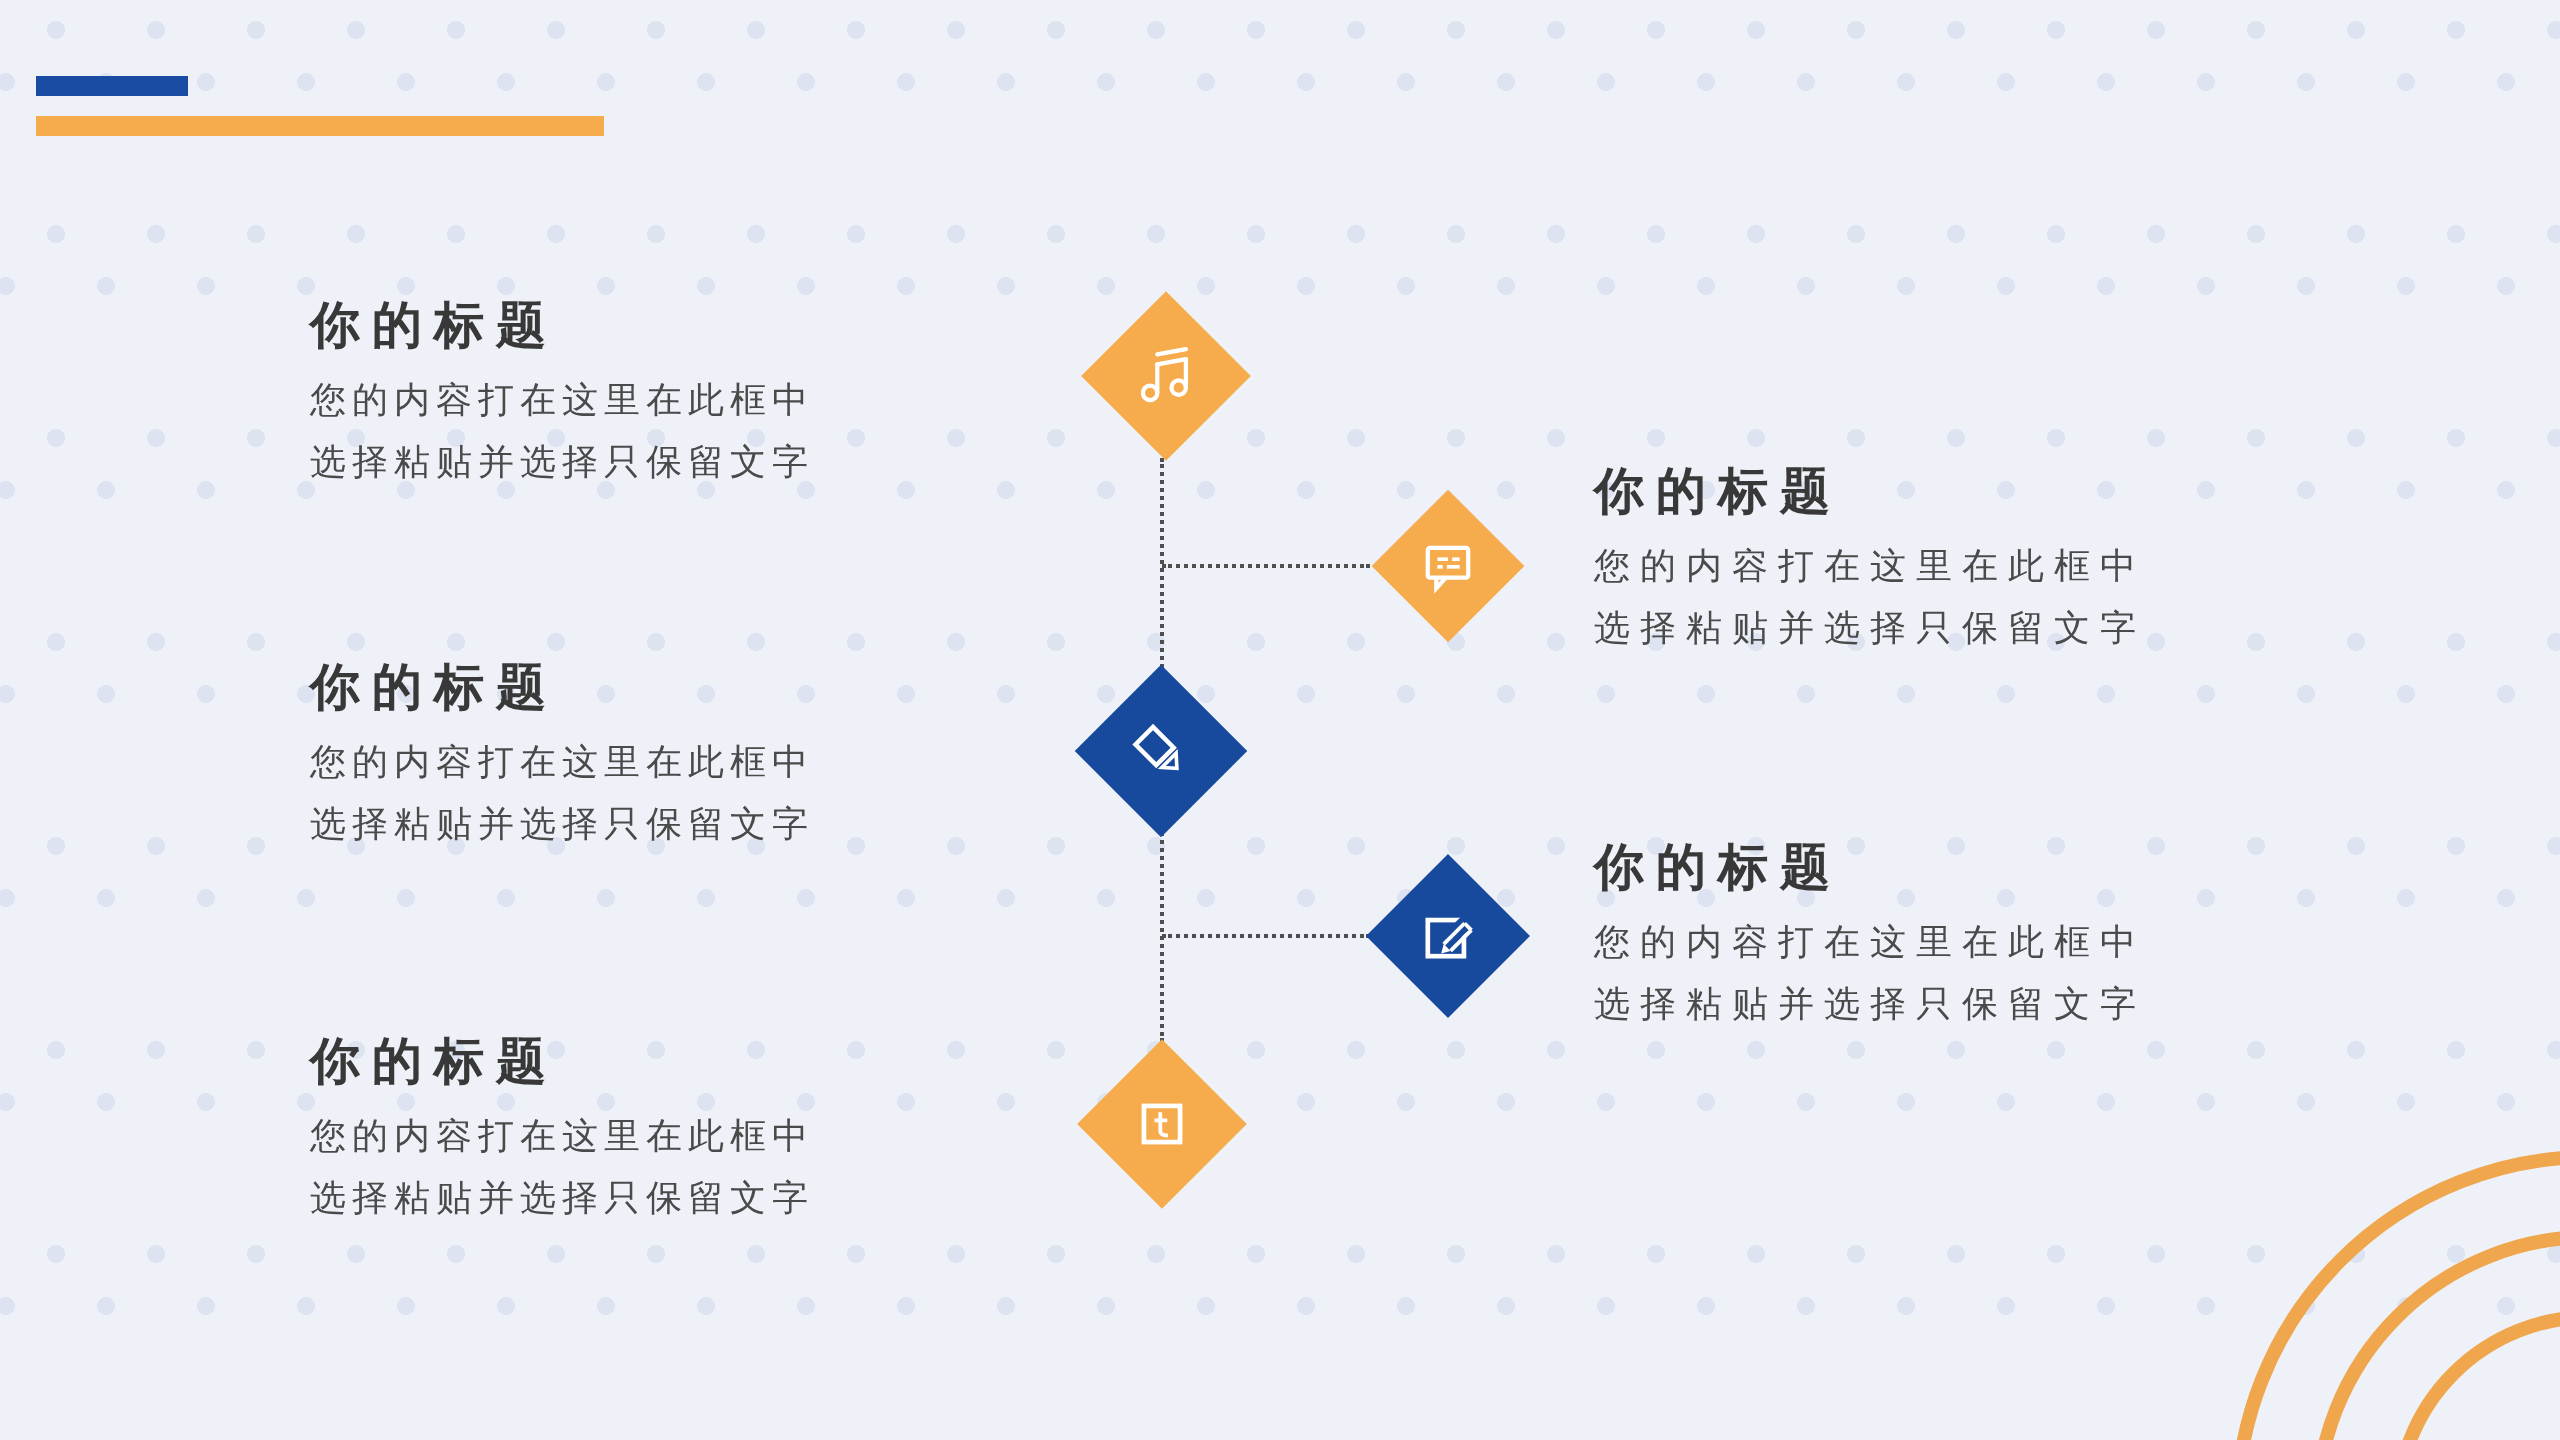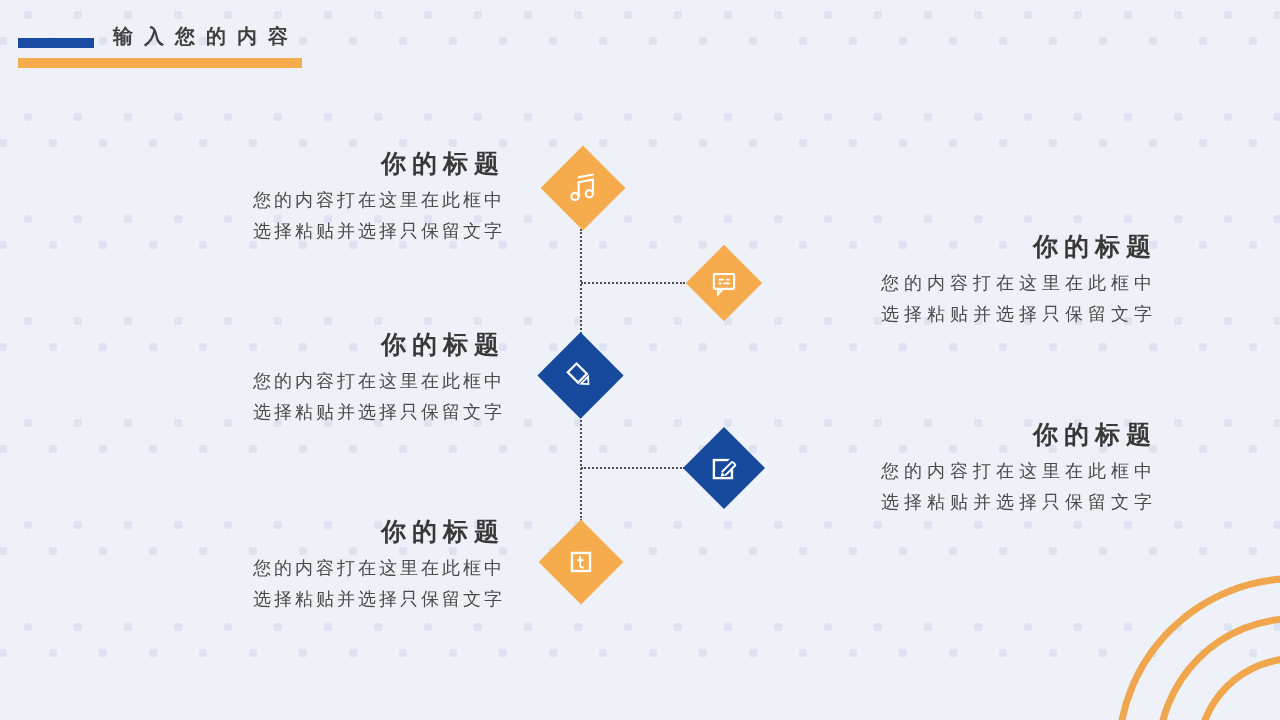--- a/index.html
+++ b/index.html
@@ -15,21 +15,21 @@
   }
   
   .bar{position:absolute;}
   .bar-blue{left:18px;top:38px;width:76px;height:10px;background:#1A4CA4;}
   .bar-orange{left:18px;top:58px;width:284px;height:10px;background:#F6AC4D;}
   .header-title{
     position:absolute;left:113px;top:22px;height:28px;line-height:28px;
     font-size:20px;font-weight:600;letter-spacing:11px;color:#3F3F3F;white-space:nowrap;
   }
   
-  .tblock{position:absolute;text-align:right;}
+  .tblock{position:absolute;text-align:left;}
   .tblock h3{margin:0;font-size:25px;font-weight:bold;color:#383838;letter-spacing:6px;line-height:30px;}
   .tblock p{margin:7px 0 0 0;font-size:18px;color:#4A4A4A;line-height:31px;}
   .tblock.left{left:155px;width:350px;}
   .tblock.left p{letter-spacing:3px;}
   .tblock.right{left:797px;width:360px;}
   .tblock.right p{letter-spacing:5px;}
   .tblock.l1{top:148px;}
   .tblock.l2{top:329px;}
   .tblock.l3{top:516px;}
   .tblock.r1{top:231px;}
@@ -57,21 +57,20 @@
   .ring.r2{left:1155px;top:615px;width:280px;height:280px;}
   .ring.r3{left:1115px;top:575px;width:360px;height:360px;}
   svg{display:block;}
 </style>
 </head>
 <body>
 
 <div class="slide">
 
   <div class="bar bar-blue"></div>
-  <div class="header-title">输入您的内容</div>
   <div class="bar bar-orange"></div>
 
   <div class="vline"></div>
   <div class="hline h1"></div>
   <div class="hline h2"></div>
 
   <div class="diamond orange d-music">
     <span class="icon">
       <svg width="36" height="36" viewBox="0 0 34 34" fill="none" stroke="#fff" stroke-width="2" stroke-linecap="round">
         <circle cx="9.5" cy="25" r="3.4"></circle>

